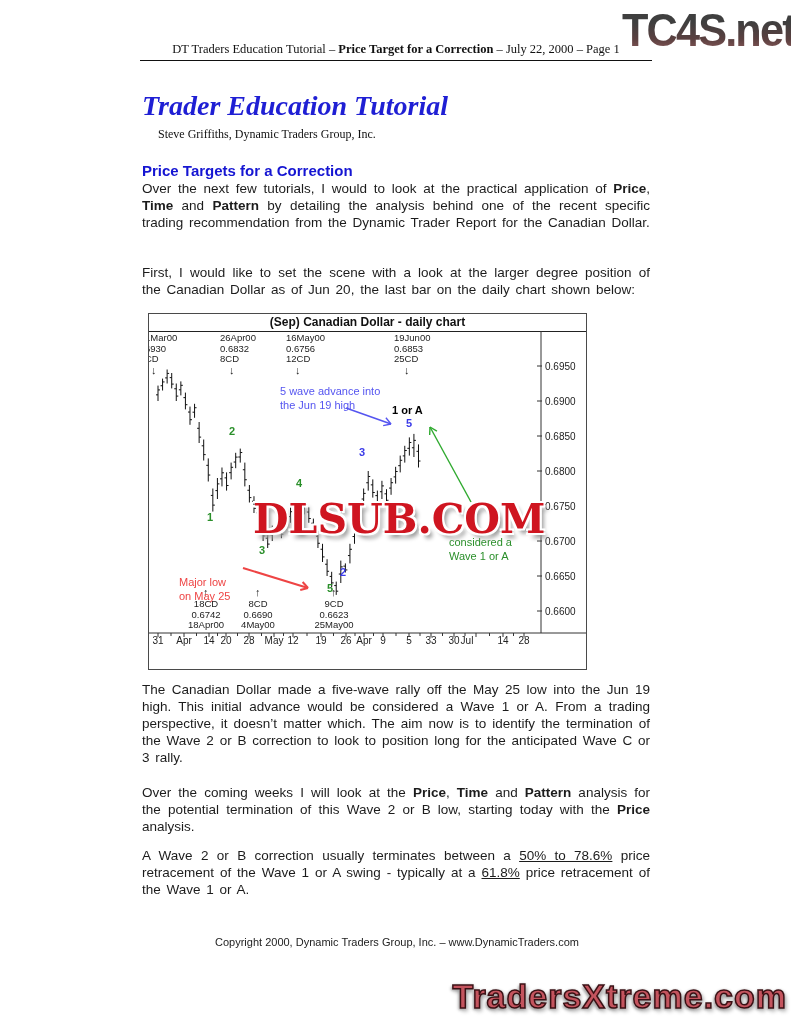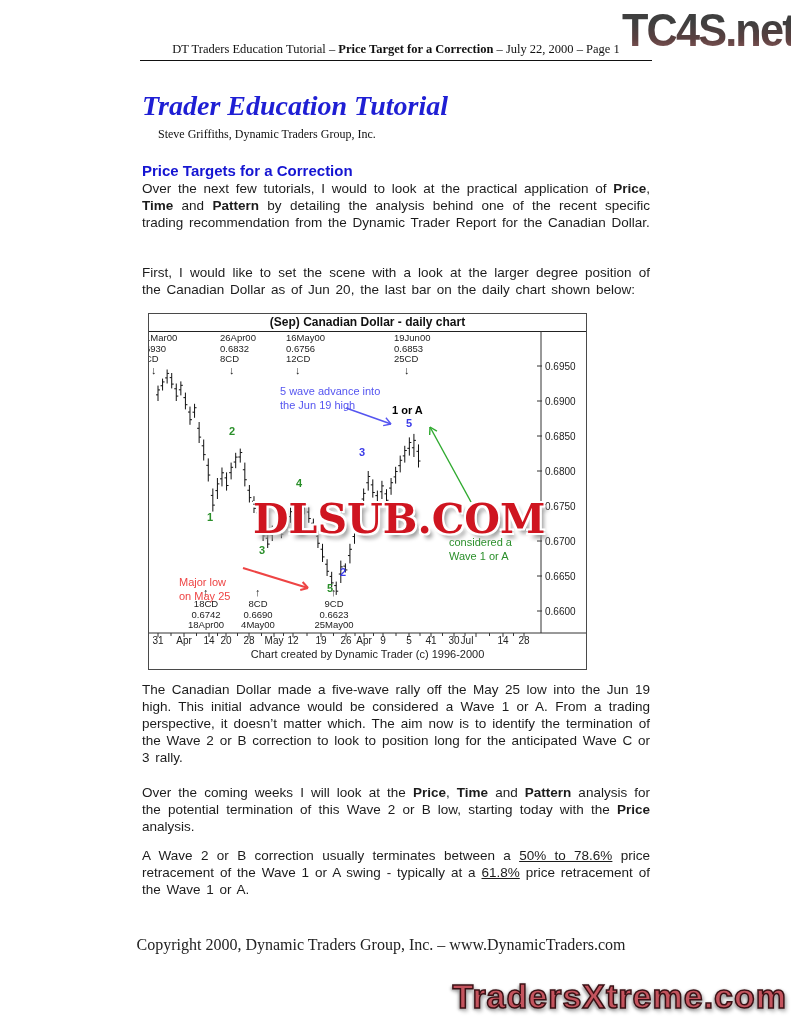--- a/index.html
+++ b/index.html
@@ -42,22 +42,22 @@
   #blue-note{color:#5555f0;} #red-note{color:#ee4444;} #green-note{color:#2a8f2a;z-index:2;}
   #watermark{position:absolute;left:104px;top:177px;width:286px;height:57px;z-index:4;
              font-family:"DejaVu Serif",serif;font-weight:bold;font-size:41px;line-height:57px;
              text-align:center;color:#cf1520;letter-spacing:0;
              text-shadow:-2px -2px 0 #fff,2px -2px 0 #fff,-2px 2px 0 #fff,2px 2px 0 #fff,
                          4px 5px 4px #9a9a9a;}
   #chart-caption{position:absolute;top:334px;left:0;right:0;text-align:center;
                  font-size:11px;color:#222;z-index:2;}
   .xlab{position:absolute;top:321px;transform:translateX(-50%);font-size:10px;color:#222;z-index:2;}
 
-  #footer{top:936px;left:127px;width:508px;text-align:center;
-          font-family:Liberation Serif, serif;font-size:16px;color:#222;}
+  #footer{top:936px;left:143px;width:508px;text-align:center;
+          font-family:Liberation Sans, sans-serif;font-size:11px;color:#222;}
 
   #tradersxtreme{top:976px;right:4px;font-size:34px;font-weight:bold;letter-spacing:1px;
         color:#c4545e;-webkit-text-stroke:1.5px #3a1014;
         text-shadow:0 0 3px #aaa,2px 3px 4px #999,-2px 2px 3px #aaa;line-height:40px;}
 </style>
 </head>
 <body>
 
 <div class="abs" id="tc4s">TC4S.net</div>
 
@@ -67,34 +67,33 @@
 <div class="abs" id="doctitle">Trader Education Tutorial</div>
 <div class="abs" id="byline">Steve Griffiths, Dynamic Traders Group, Inc.</div>
 <div class="abs" id="sectionheading">Price Targets for a Correction</div>
 
 <div class="abs para" id="p1"><span>Over the next few tutorials, I would to look at the practical application of </span><span style="font-weight: bold;">Price</span><span>, </span><span style="font-weight: bold;">Time</span><span> and </span><span style="font-weight: bold;">Pattern</span><span> by detailing the analysis behind one of the recent specific trading recommendation from the Dynamic Trader Report for the Canadian Dollar.</span></div>
 <div class="abs para" id="p2"><span>First, I would like to set the scene with a look at the larger degree position of the Canadian Dollar as of Jun 20, the last bar on the daily chart shown below:</span></div>
 
 <div class="abs" id="chart">
   <div id="chart-title">(Sep) Canadian Dollar - daily chart</div>
 
-  <div id="chart-caption">Chart created by Dynamic Trader (c) 1996-2000</div>
 <div class="xlab" style="left: 9px; text-align: right;">31</div>
     <div class="xlab" style="left: 35px;">Apr</div>
     <div class="xlab" style="left: 60px;">14</div>
     <div class="xlab" style="left: 77px;">20</div>
     <div class="xlab" style="left: 100px; text-align: right;">28</div>
     <div class="xlab" style="left: 125px;">May</div>
     <div class="xlab" style="left: 144px;">12</div>
     <div class="xlab" style="left: 172px;">19</div>
     <div class="xlab" style="left: 197px;">26</div>
     <div class="xlab" style="left: 215px;">Apr</div>
     <div class="xlab" style="left: 234px;">9</div>
     <div class="xlab" style="left: 260px;">5</div>
-    <div class="xlab" style="left: 282px;">41</div>
+    <div class="xlab" style="left: 282px;">33</div>
     <div class="xlab" style="left: 305px;">30</div>
     <div class="xlab" style="left: 318px;">Jul</div>
     <div class="xlab" style="left: 354px;">14</div>
     <div class="xlab" style="left: 375px;">28</div>
     <svg width="437" height="355">
       <line x1="392" y1="17" x2="392" y2="319" stroke="#333" stroke-width="1"></line>
       <line x1="0" y1="319" x2="437" y2="319" stroke="#333" stroke-width="1"></line>
       <line x1="388" y1="52" x2="393" y2="52" stroke="#333" stroke-width="1"></line>
       <text x="396" y="55.5" font-size="10" fill="#222">0.6950</text>
       <line x1="388" y1="87" x2="393" y2="87" stroke="#333" stroke-width="1"></line>

